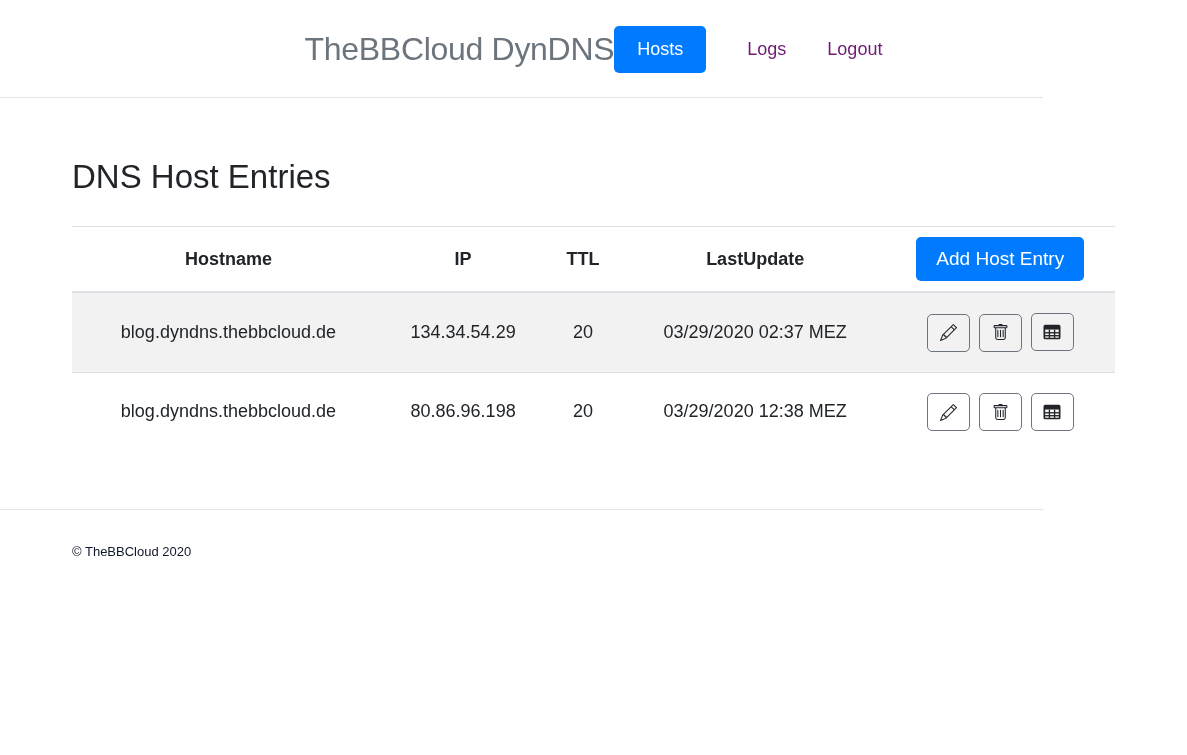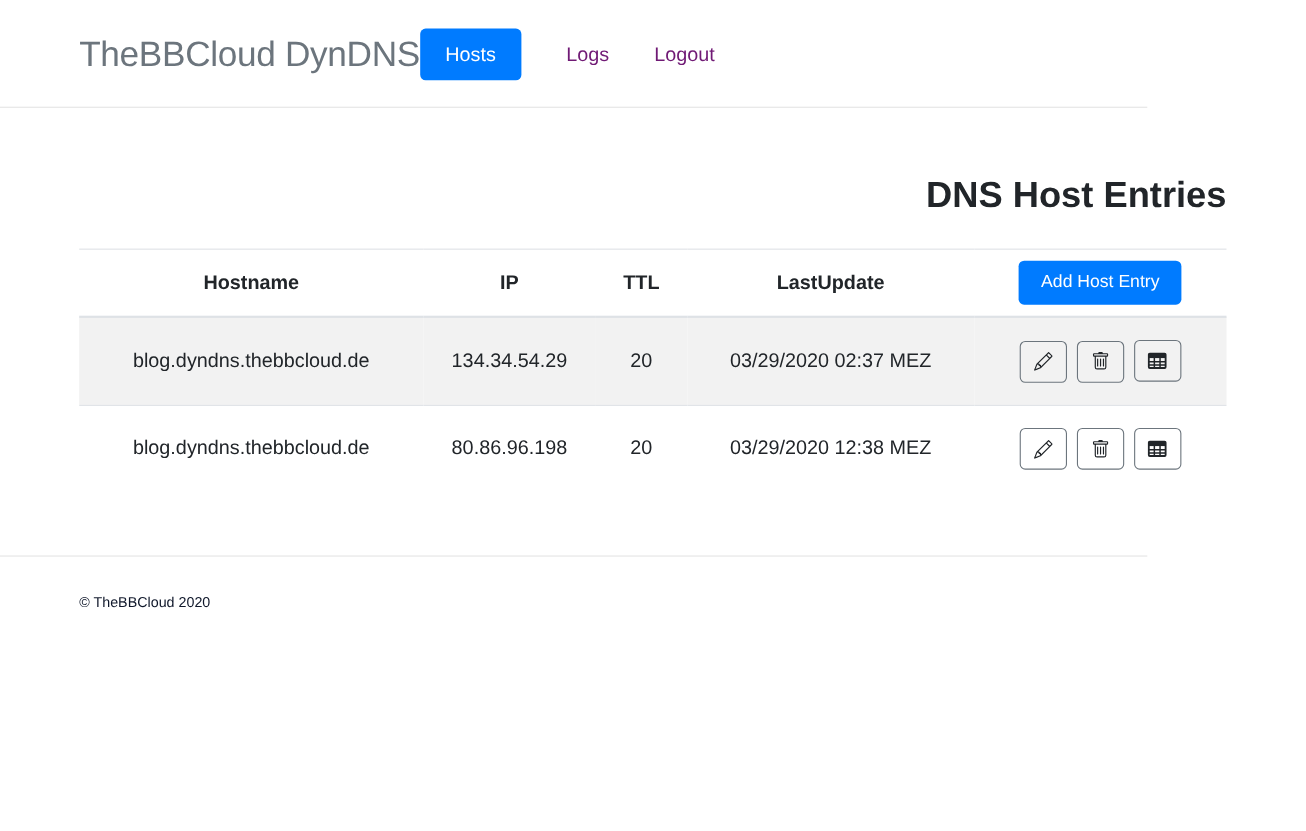--- a/index.html
+++ b/index.html
@@ -10,21 +10,21 @@
     width: 1187px;
     min-height: 755px;
     font-family: "Liberation Sans", "DejaVu Sans", sans-serif;
     color: #212529;
   }
   .container { width: 1043px; margin: 0 auto; }
 
   
   .navbar {
     display: flex;
-    justify-content: flex-start;
+    justify-content: center;
     align-items: center;
     padding: 26px 0 24px 0;
   }
   .brand {
     font-size: 32px;
     font-weight: 400;
     color: #6c757d;
     letter-spacing: -0.3px;
     cursor: pointer;
   }
@@ -48,23 +48,23 @@
     cursor: pointer;
   }
   .divider {
     border: 0;
     border-top: 1px solid #e4e4e4;
     margin: 0;
   }
 
   
   .page-title {
-    text-align: right;
+    text-align: left;
     font-size: 33px;
-    font-weight: 700;
+    font-weight: 400;
     color: #212529;
     margin: 60px 0 30px 0;
   }
   table.hosts {
     width: 100%;
     border-collapse: collapse;
     font-size: 18px;
   }
   table.hosts thead th {
     border-top: 1px solid #dee2e6;
@@ -86,21 +86,21 @@
   table.hosts tbody tr:first-child td { border-top: none; }
   table.hosts tbody tr:nth-child(odd) { background: #f2f2f2; }
   td.actions-cell { padding-top: 16px; padding-bottom: 16px; white-space: nowrap; }
 
   .add-btn {
     background: #007bff;
     color: #ffffff;
     border: none;
     border-radius: 5px;
     font-family: inherit;
-    font-size: 16px;
+    font-size: 19px;
     padding: 11px 20px;
     cursor: pointer;
   }
   .icon-btn {
     display: inline-flex;
     align-items: center;
     justify-content: center;
     width: 43px;
     height: 38px;
     background: transparent;

